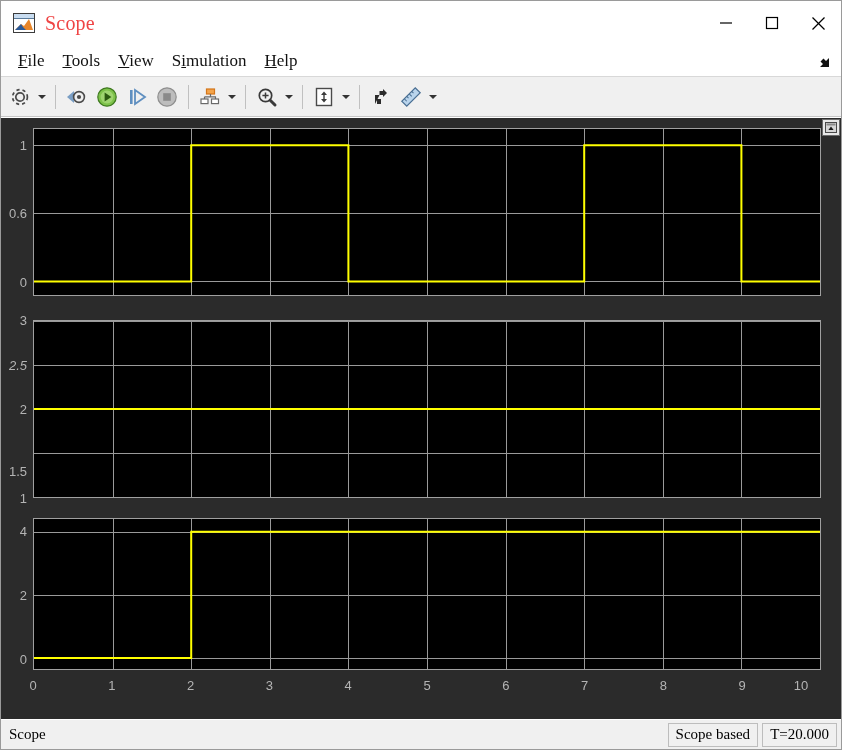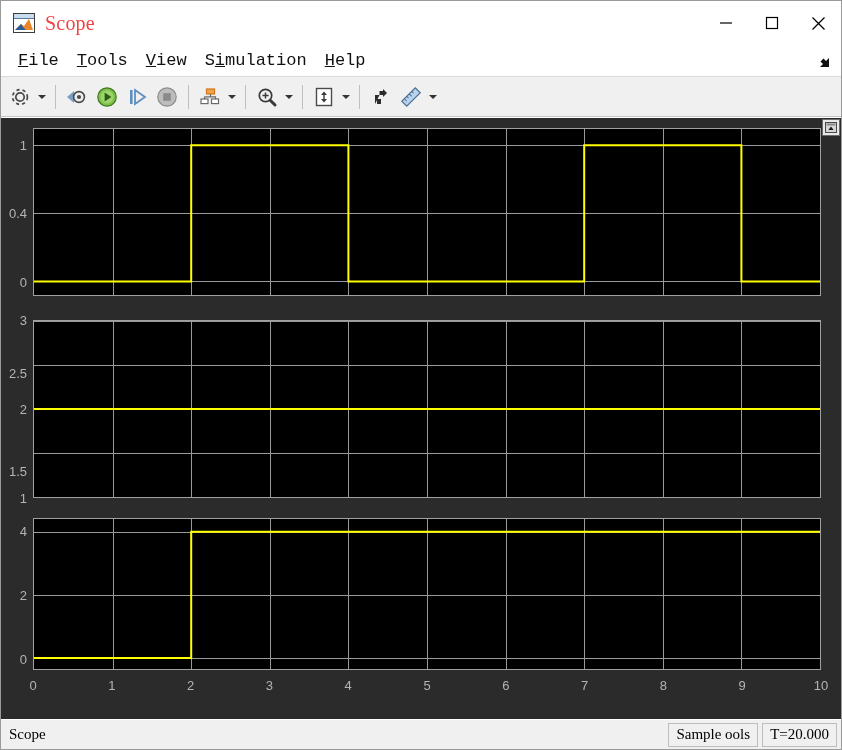--- a/index.html
+++ b/index.html
@@ -78,21 +78,21 @@
     background: #ffffff;
     border-bottom: 1px solid #d8d8d8;
     display: flex;
     align-items: center;
     padding-left: 8px;
     box-sizing: border-box;
     position: relative;
   }
   .menu-item {
     font-size: 17px;
-    font-family: Liberation Mono, monospace;
+    font-family: Liberation Serif, serif;
     color: #111111;
     padding: 2px 9px;
     white-space: nowrap;
   }
   .menu-item u { text-decoration: underline; }
   .menu-dock {
     position: absolute;
     right: 8px;
     top: 8px;
     width: 18px;
@@ -425,21 +425,21 @@
         <svg width="12" height="11" viewBox="0 0 12 11">
           <rect x="0.5" y="0.5" width="11" height="10" fill="#d6d6d6" stroke="#4a4a4a" stroke-width="1"></rect>
           <rect x="1.5" y="1.5" width="9" height="2" fill="#8a8a8a"></rect>
           <path d="M6 4.5 L8.6 8 L3.4 8 Z" fill="#1a1a1a"></path>
         </svg>
       </div>
 
       <div class="plot-block" id="plot-0" style="top: 10px; height: 168px;">
         <div class="ylabels" id="ylabels-0">
             <div class="ytick" style="top: 154.23px;">0</div>
-            <div class="ytick" style="top: 85.377px;">0.4</div>
+            <div class="ytick" style="top: 85.377px;">0.6</div>
             <div class="ytick" style="top: 16.5246px;">1</div>
           </div>
         <div class="axes" id="axes-0">
             <div class="grid-h" style="top: 91.8033%;"></div>
             <div class="grid-h" style="top: 50.8197%;"></div>
             <div class="grid-h" style="top: 9.83607%;"></div>
             <div class="grid-v" style="left: 10%;"></div>
             <div class="grid-v" style="left: 20%;"></div>
             <div class="grid-v" style="left: 30%;"></div>
             <div class="grid-v" style="left: 40%;"></div>
@@ -452,21 +452,21 @@
               <polyline points="0.00,918.03 200.00,918.03 200.00,98.36 400.00,98.36 400.00,918.03 700.00,918.03 700.00,98.36 900.00,98.36 900.00,918.03 1000.00,918.03" fill="none" stroke="#ffff00" stroke-width="2" vector-effect="non-scaling-stroke" stroke-linejoin="miter"></polyline>
             </svg>
           </div>
       </div>
 
       <div class="plot-block" id="plot-1" style="top: 202px; height: 178px;">
         <div class="ylabels" id="ylabels-1">
             <div class="ytick" style="top: 178px;">1</div>
             <div class="ytick" style="top: 151px;">1.5</div>
             <div class="ytick" style="top: 89px;">2</div>
-            <div class="ytick" style="top: 53px;">2.5</div>
+            <div class="ytick" style="top: 45px; font-style: italic;">2.5</div>
             <div class="ytick" style="top: 0px;">3</div>
           </div>
         <div class="axes" id="axes-1">
             <div class="grid-h" style="top: 100%;"></div>
             <div class="grid-h" style="top: 75%;"></div>
             <div class="grid-h" style="top: 50%;"></div>
             <div class="grid-h" style="top: 25%;"></div>
             <div class="grid-h" style="top: 0%;"></div>
             <div class="grid-v" style="left: 10%;"></div>
             <div class="grid-v" style="left: 20%;"></div>
@@ -512,26 +512,26 @@
           <div class="xtick" style="left: 32px;">0</div>
           <div class="xtick" style="left: 110.8px;">1</div>
           <div class="xtick" style="left: 189.6px;">2</div>
           <div class="xtick" style="left: 268.4px;">3</div>
           <div class="xtick" style="left: 347.2px;">4</div>
           <div class="xtick" style="left: 426px;">5</div>
           <div class="xtick" style="left: 504.8px;">6</div>
           <div class="xtick" style="left: 583.6px;">7</div>
           <div class="xtick" style="left: 662.4px;">8</div>
           <div class="xtick" style="left: 741.2px;">9</div>
-          <div class="xtick" style="left: 820px; text-align: right;">10</div>
+          <div class="xtick" style="left: 800px; text-align: right;">10</div>
         </div>
 
     </div>
   </div>
 
   <div class="statusbar">
     <span class="status-ready">Scope</span>
     <div class="status-spacer"></div>
-    <span class="status-panel">Sample ools</span>
+    <span class="status-panel">Scope based</span>
     <span class="status-panel">T=20.000</span>
   </div>
 
 </div>
 
 </body></html>

